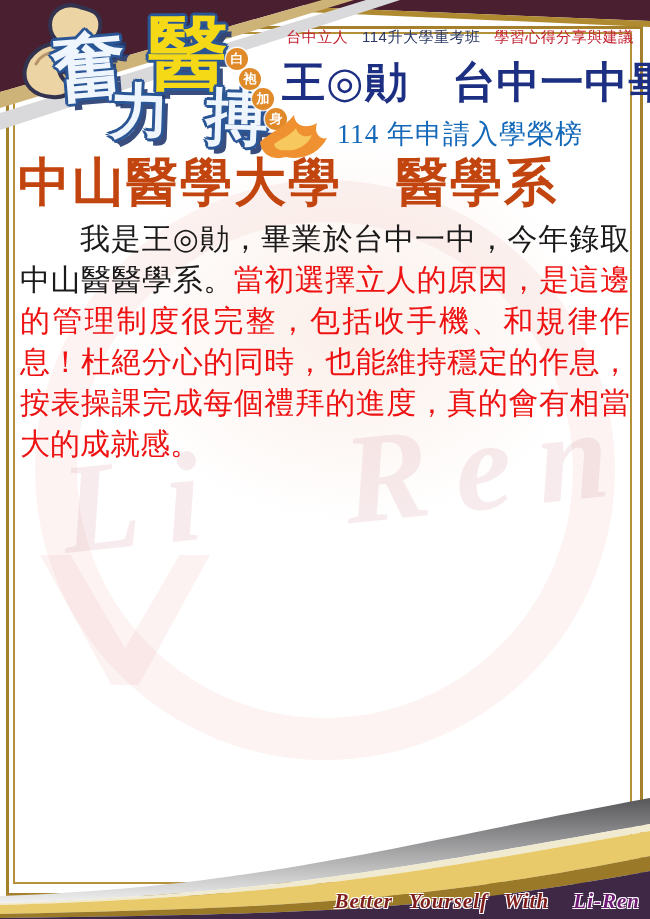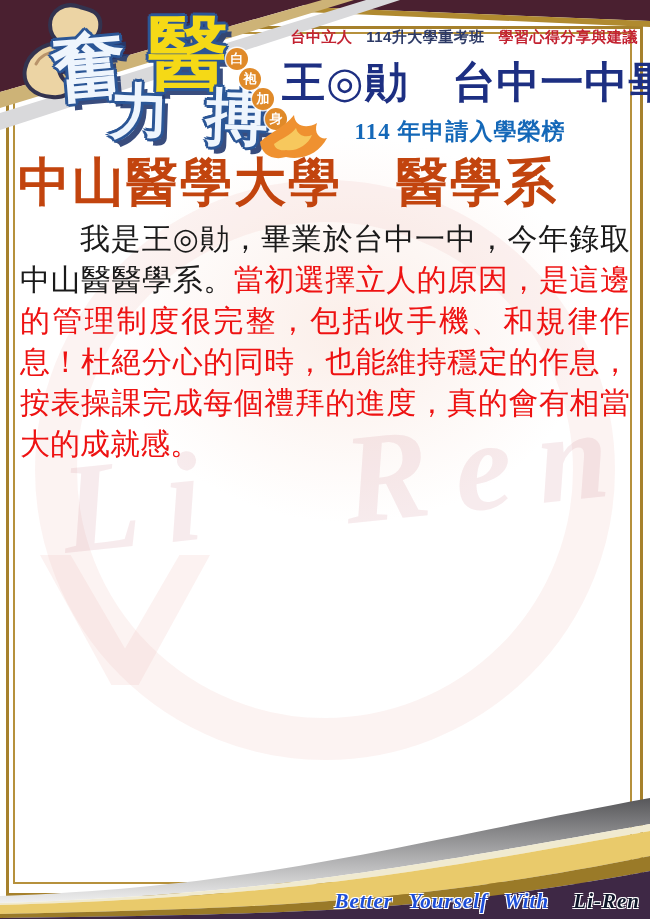--- a/index.html
+++ b/index.html
@@ -42,44 +42,44 @@
   .lc-yi {left:148px;top:14px;font-size:80px;color:#f5d916;}
   .lc-bo {left:206px;top:86px;font-size:62px;transform:rotate(2deg);}
   .badge{position:absolute;width:22px;height:22px;border-radius:50%;background:#e08a29;
          color:#fff;font-size:13px;font-weight:700;display:flex;align-items:center;justify-content:center;
          box-shadow:0 0 0 1.5px rgba(255,255,255,.85);}
   .bd1{left:226px;top:48px;} .bd2{left:239px;top:68px;} .bd3{left:252px;top:88px;} .bd4{left:265px;top:108px;}
   .flame{position:absolute;left:256px;top:112px;}
 
   
   .header-right{position:absolute;left:282px;top:28px;width:356px;text-align:center;z-index:4;}
-  .tagline{font-size:15px;font-weight:700;white-space:nowrap;text-align:right;letter-spacing:.5px;}
+  .tagline{font-size:15px;font-weight:400;white-space:nowrap;text-align:center;letter-spacing:.5px;}
   .tagline .t-red{color:#c32231;} .tagline .t-navy{color:#2d3a66;margin:0 9px;}
   .student-name{margin-top:7px;font-family:"Liberation Serif","DejaVu Serif",serif;font-weight:900;
                 font-size:43px;color:#1d2f82;letter-spacing:1px;white-space:nowrap;}
-  .year-line{margin-top:4px;font-family:"Liberation Serif","DejaVu Serif",serif;font-weight:700;
-             font-size:23px;color:#1468b8;letter-spacing:1px;}
+  .year-line{margin-top:4px;font-family:"Liberation Serif","DejaVu Serif",serif;font-weight:400;
+             font-size:27px;color:#1468b8;letter-spacing:1px;}
 
   
   .school-title{position:absolute;left:0;top:148px;width:576px;text-align:center;z-index:4;
                 font-family:"Liberation Serif","DejaVu Serif",serif;font-weight:900;
                 font-size:52px;color:#c2440e;letter-spacing:2px;white-space:nowrap;}
 
   
   .body-text{position:absolute;left:20px;top:218px;width:610px;z-index:3;
              font-size:30px;line-height:41px;color:#1a1a1a;text-align:justify;}
   .body-text p{margin:0 0 44px 0;text-indent:2em;}
   .body-text .seg-red{color:#ee1212;}
 
   
   .bottom-slogan{position:absolute;right:10px;bottom:5px;z-index:4;white-space:nowrap;
                  font-family:"Liberation Serif","DejaVu Serif",serif;font-style:italic;font-weight:700;
                  font-size:21px;letter-spacing:1px;word-spacing:10px;}
-  .slogan-main{color:#1d4ed8;text-shadow:-1px -1px 0 #fff,1px -1px 0 #fff,-1px 1px 0 #fff,1px 1px 0 #fff;}
-  .slogan-brand{color:#0f172a;margin-left:8px;
+  .slogan-main{color:#7f1d1d;text-shadow:-1px -1px 0 #fff,1px -1px 0 #fff,-1px 1px 0 #fff,1px 1px 0 #fff;}
+  .slogan-brand{color:#701a75;margin-left:8px;
                 text-shadow:-1px -1px 0 #fff,1px -1px 0 #fff,-1px 1px 0 #fff,1px 1px 0 #fff;}
 </style>
 </head>
 <body>
 
 <div class="page">
 
   <div class="wm wm-glow"></div>
   <div class="wm wm-ring"></div>
   <div class="wm wm-v"></div>

